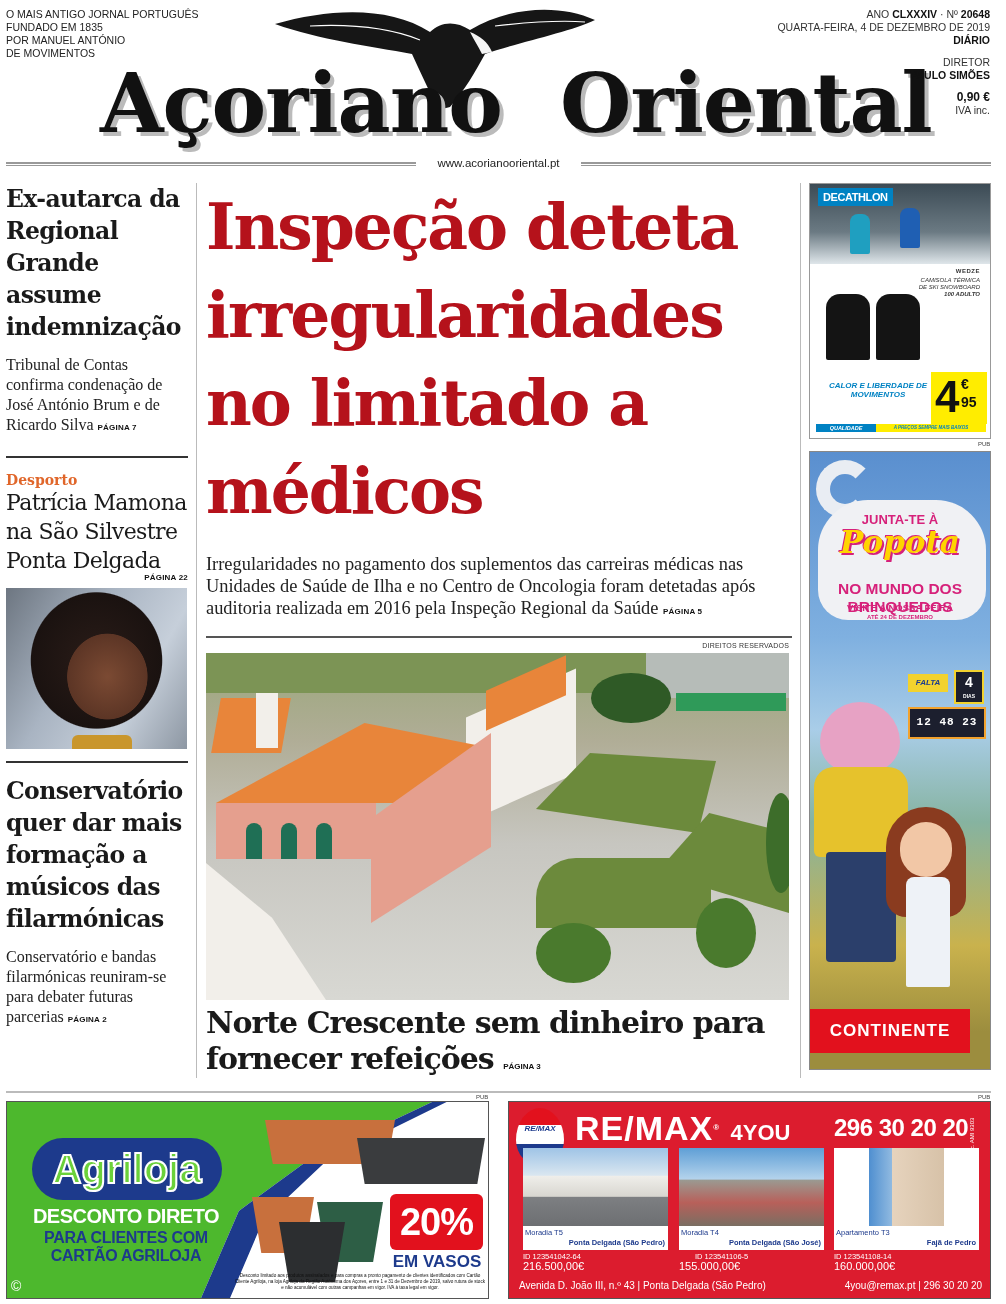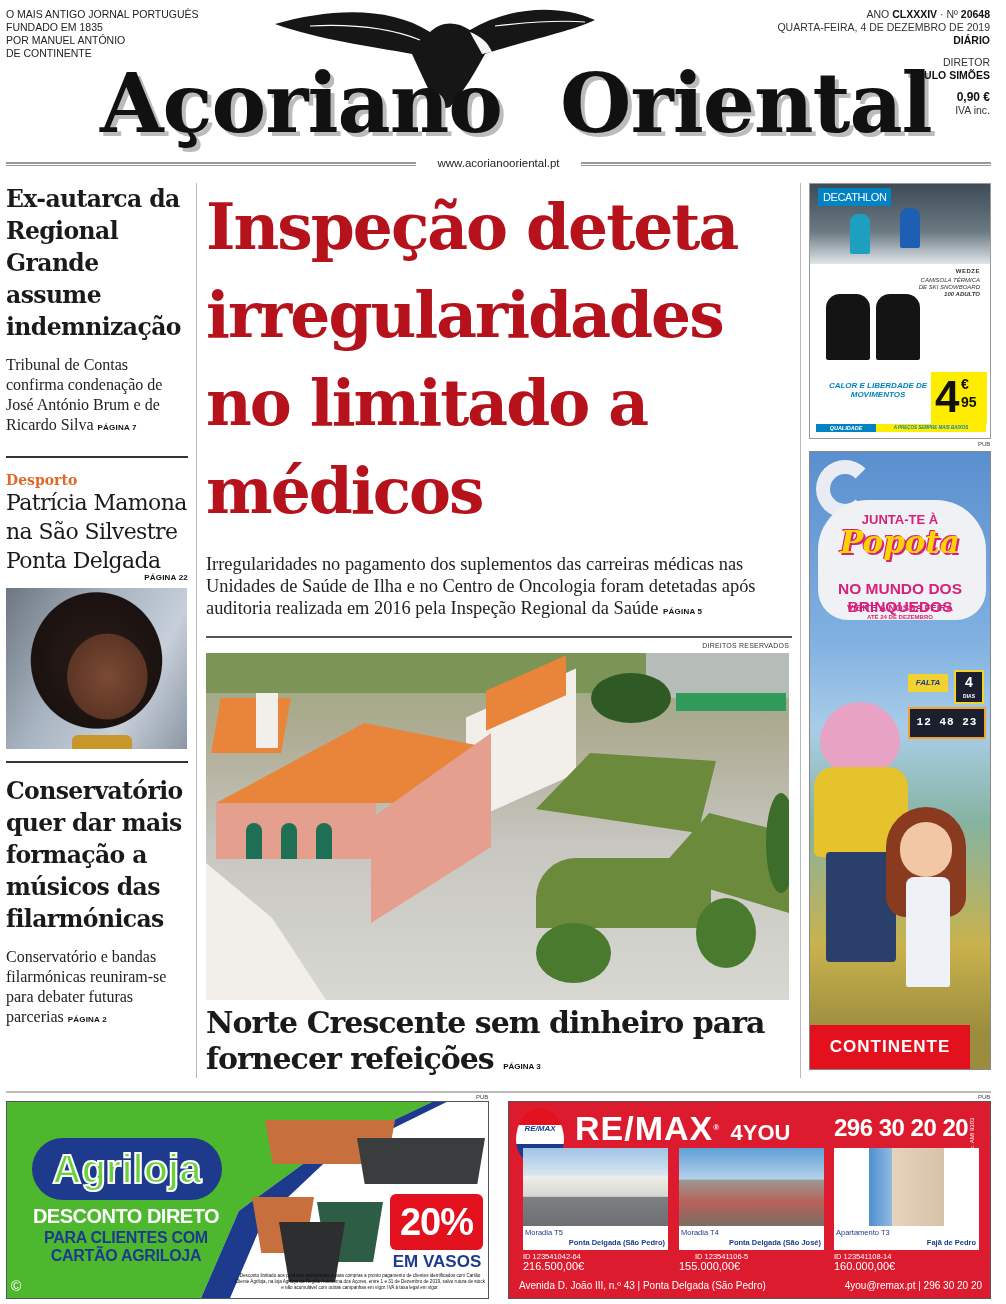--- a/index.html
+++ b/index.html
@@ -53,21 +53,21 @@
     .main-photo .wall { position: absolute; background: #e59f8e; }
     .main-photo .white { position: absolute; background: #f2efea; }
     .main-photo .lawn { position: absolute; background: #6c8a3c; }
     .main-photo .tree { position: absolute; border-radius: 50%; background: #2f5a26; }
     .main-photo .door { position: absolute; background: #1f6f55; border-radius: 10px 10px 0 0; }
     .sub-head { position: absolute; left: 206px; top: 1005px; width: 586px; font-family: "DejaVu Serif", serif; font-weight: bold; font-size: 30px; line-height: 36px; letter-spacing: -1px; color: #1a1a1a; }
 
     
     .ad-deca { position: absolute; left: 809px; top: 183px; width: 182px; height: 256px; border: 1px solid #999; overflow: hidden; background: #fff; }
     .deca-top { position: absolute; left: 0; top: 0; width: 180px; height: 80px; background: linear-gradient(180deg, #3c4b55 0%, #6b7a83 60%, #dfe6ea 100%); }
-    .deca-logo { position: absolute; left: 8px; top: 4px; height: 18px; padding: 0 5px; background: #0082c3; color: #fff; font-family: "Liberation Sans", sans-serif; font-weight: normal; font-size: 11px; line-height: 18px; letter-spacing: -0.4px; }
+    .deca-logo { position: absolute; left: 8px; top: 4px; height: 18px; padding: 0 5px; background: #0082c3; color: #fff; font-family: "Liberation Sans", sans-serif; font-weight: bold; font-size: 11px; line-height: 18px; letter-spacing: -0.4px; }
     .deca-skier { position: absolute; width: 20px; height: 40px; border-radius: 8px 8px 2px 2px; }
     .deca-brand { position: absolute; right: 10px; top: 84px; font-family: "Liberation Sans", sans-serif; font-weight: bold; font-size: 6px; color: #333; letter-spacing: 0.5px; }
     .deca-prod { position: absolute; right: 10px; top: 93px; text-align: right; font-family: "Liberation Sans", sans-serif; font-style: italic; font-size: 6px; line-height: 7px; color: #333; }
     .deca-shirt { position: absolute; top: 110px; width: 44px; height: 66px; background: #141414; border-radius: 14px 14px 2px 2px; }
     .deca-slogan { position: absolute; left: 18px; top: 197px; width: 100px; text-align: center; font-family: "Liberation Sans", sans-serif; font-style: italic; font-weight: bold; font-size: 8px; line-height: 9px; color: #0082c3; }
     .deca-price { position: absolute; left: 121px; top: 188px; width: 56px; height: 52px; background: #ffed00; }
     .deca-price .big { position: absolute; left: 4px; top: 0; font-family: "Liberation Sans", sans-serif; font-weight: bold; font-size: 44px; line-height: 50px; color: #111; }
     .deca-price .eur { position: absolute; left: 30px; top: 4px; font-family: "Liberation Sans", sans-serif; font-weight: bold; font-size: 14px; color: #111; }
     .deca-price .cents { position: absolute; left: 30px; top: 22px; font-family: "Liberation Sans", sans-serif; font-weight: bold; font-size: 14px; color: #111; }
     .deca-bar { position: absolute; left: 6px; top: 240px; width: 170px; height: 8px; display: flex; }
@@ -87,21 +87,21 @@
     .cont-timer { position: absolute; left: 98px; top: 255px; width: 78px; height: 32px; background: #1c1f2e; border: 2px solid #f2a22e; color: #fff; font-family: "Liberation Mono", monospace; font-weight: bold; font-size: 11px; line-height: 26px; text-align: center; letter-spacing: 1px; }
     .cont-days { position: absolute; left: 144px; top: 218px; width: 30px; height: 34px; background: #1c1f2e; border: 2px solid #f2d22e; color: #fff; font-family: "Liberation Sans", sans-serif; font-weight: bold; font-size: 14px; text-align: center; line-height: 20px; }
     .cont-days small { display: block; font-size: 5px; line-height: 8px; }
     .cont-falta { position: absolute; left: 98px; top: 222px; width: 40px; height: 18px; background: #f2d22e; color: #1d3d8f; font-family: "Liberation Sans", sans-serif; font-weight: bold; font-style: italic; font-size: 8px; text-align: center; line-height: 18px; }
     .cont-hippo { position: absolute; left: 10px; top: 250px; width: 80px; height: 70px; background: #e7a2c4; border-radius: 40px 40px 30px 30px; }
     .cont-hippo-body { position: absolute; left: 4px; top: 315px; width: 94px; height: 90px; background: #e6c22c; border-radius: 20px 20px 6px 6px; }
     .cont-hippo-legs { position: absolute; left: 16px; top: 400px; width: 70px; height: 110px; background: #2b3f6b; border-radius: 4px; }
     .cont-girl-hair { position: absolute; left: 76px; top: 355px; width: 80px; height: 110px; background: #8a3b1f; border-radius: 40px 40px 20px 20px; }
     .cont-girl-face { position: absolute; left: 90px; top: 370px; width: 52px; height: 55px; background: #f2c7a6; border-radius: 26px; }
     .cont-girl-body { position: absolute; left: 96px; top: 425px; width: 44px; height: 110px; background: #eef2f7; border-radius: 8px 8px 2px 2px; }
-    .cont-bar { position: absolute; left: 0; bottom: 0; width: 160px; height: 44px; background: #e2111d; color: #fff; font-family: "Liberation Sans", sans-serif; font-weight: bold; font-size: 17px; letter-spacing: 1px; text-align: center; line-height: 44px; }
+    .cont-bar { position: absolute; left: 0; bottom: 16px; width: 160px; height: 44px; background: #e2111d; color: #fff; font-family: "Liberation Sans", sans-serif; font-weight: bold; font-size: 17px; letter-spacing: 1px; text-align: center; line-height: 44px; }
 
     
     .bottom-rule { position: absolute; left: 6px; top: 1091px; width: 985px; height: 2px; background: #bbb; }
     .ad-agri { position: absolute; left: 6px; top: 1101px; width: 483px; height: 198px; border: 1px solid #555; overflow: hidden; background: #fff; }
     .agri-green { position: absolute; left: 0; top: 0; width: 483px; height: 198px; background: #4db82d; clip-path: polygon(0 0, 88% 0, 62% 30%, 48% 55%, 40% 100%, 0 100%); }
     .agri-blue { position: absolute; left: 0; top: 0; width: 483px; height: 198px; background: #1d3a8c; clip-path: polygon(88% 0, 91% 0, 66% 30%, 53% 60%, 46% 100%, 40% 100%, 48% 55%, 62% 30%); }
     .agri-pill { position: absolute; left: 25px; top: 36px; width: 190px; height: 62px; background: #1d3a8c; border-radius: 32px; }
     .agri-name { position: absolute; left: 25px; top: 36px; width: 190px; height: 62px; text-align: center; font-family: "Liberation Sans", sans-serif; font-weight: bold; font-size: 40px; line-height: 62px; color: #6bd13a; -webkit-text-stroke: 2px #fff; }
     .agri-l1 { position: absolute; left: 14px; top: 103px; width: 210px; text-align: center; font-family: "Liberation Sans", sans-serif; font-weight: bold; font-size: 20px; color: #fff; letter-spacing: -0.5px; }
     .agri-l2 { position: absolute; left: 14px; top: 127px; width: 210px; text-align: center; font-family: "Liberation Sans", sans-serif; font-weight: bold; font-size: 16px; line-height: 18px; color: #1d3a8c; letter-spacing: -0.3px; }
@@ -129,21 +129,21 @@
     .rx-foot-r { position: absolute; right: 8px; top: 178px; font-family: "Liberation Sans", sans-serif; font-size: 10px; color: #fff; }
   </style>
 </head>
 <body>
 
 <header class="masthead">
   <div class="mh-left">
     <div class="bold">O MAIS ANTIGO JORNAL PORTUGUÊS</div>
     <div>FUNDADO EM 1835</div>
     <div>POR MANUEL ANTÓNIO</div>
-    <div>DE CONTINENTE</div>
+    <div>DE MOVIMENTOS</div>
   </div>
 
   <svg class="eagle" viewBox="0 0 330 110">
     <path d="M5 22 C60 6 120 4 160 30 C170 20 185 18 200 28 C240 4 290 2 325 18 C300 30 250 40 215 52 C205 70 195 88 180 105 L168 108 C160 90 150 70 142 52 C100 44 50 38 5 22 Z" fill="#161616"></path>
     <path d="M200 30 C210 34 218 40 222 50 L212 52 C208 44 204 38 200 30 Z" fill="#f5f5f5"></path>
     <path d="M40 24 C80 22 120 26 150 38" stroke="#fff" stroke-width="1.2" fill="none"></path>
     <path d="M225 24 C260 20 290 18 315 20" stroke="#fff" stroke-width="1.2" fill="none"></path>
   </svg>
 
   <div class="logo">

